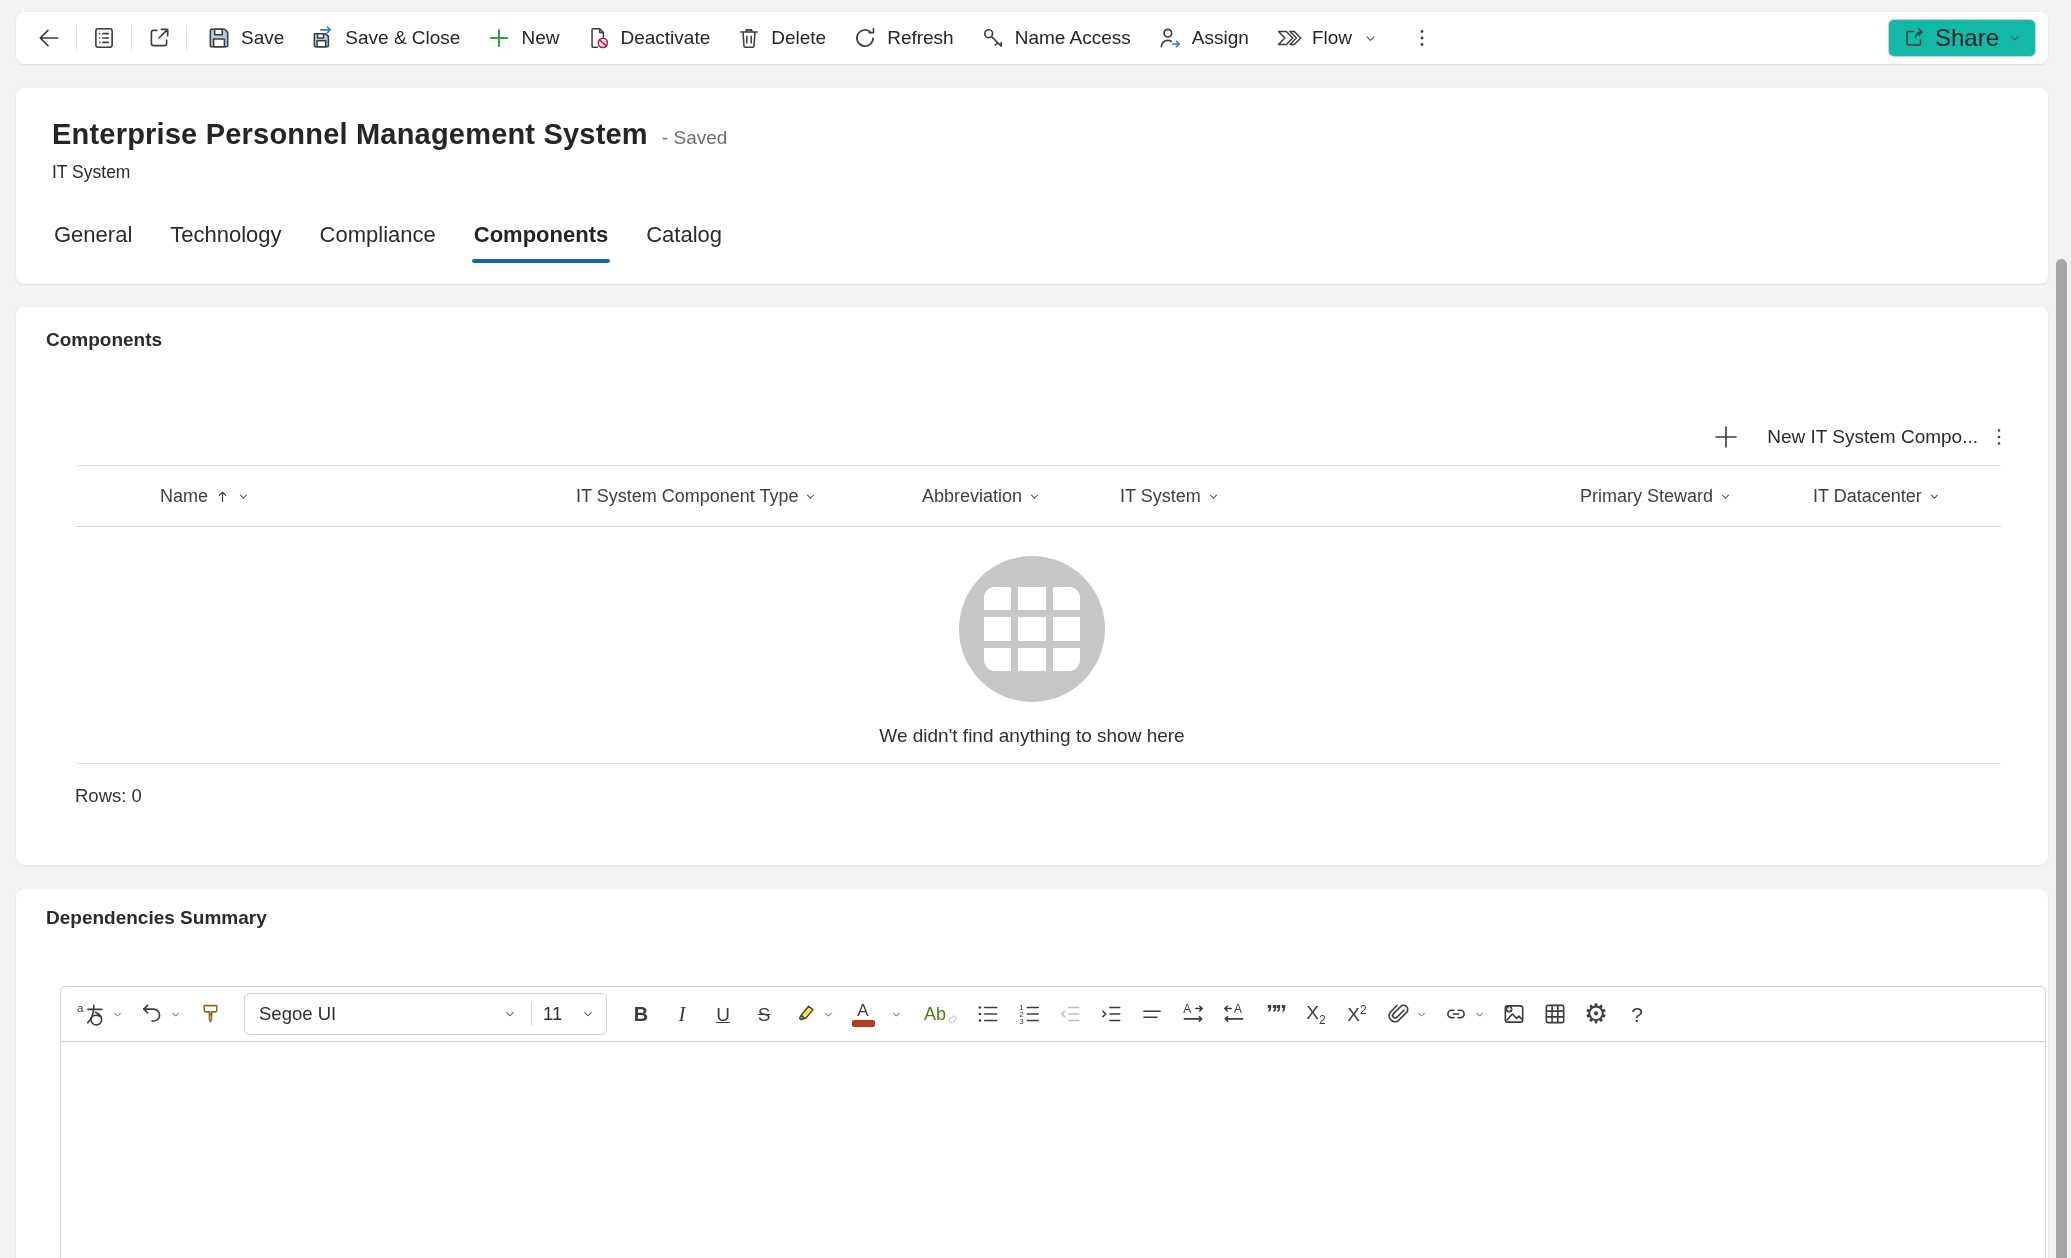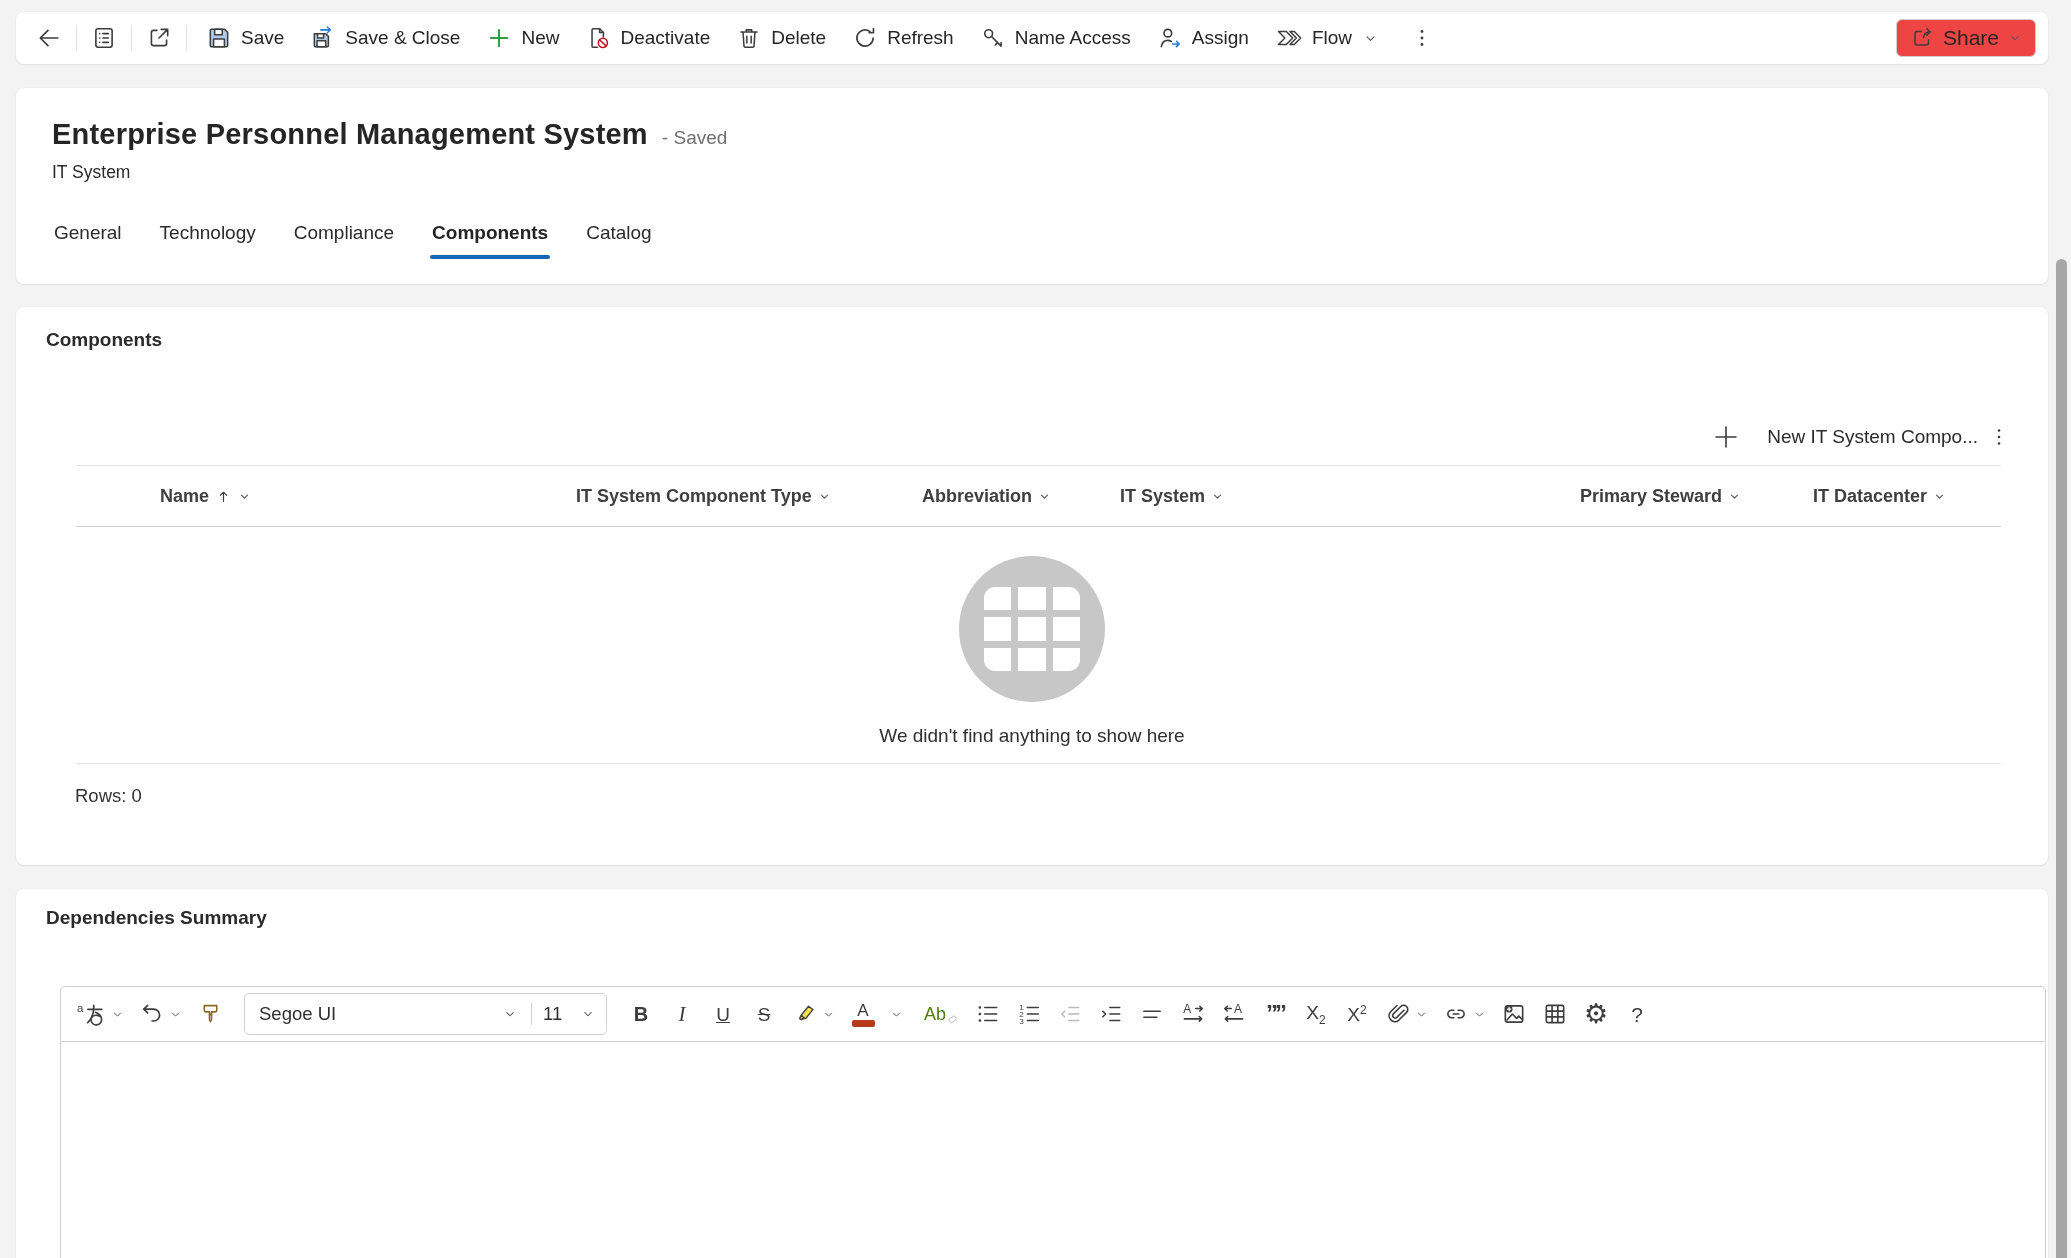--- a/index.html
+++ b/index.html
@@ -16,42 +16,42 @@
     border-radius:8px;box-shadow:0 1px 2px rgba(0,0,0,.07),0 0 2px rgba(0,0,0,.05);
   }
 
   
   .cmdbar{top:12px;height:52px;display:flex;align-items:center;padding:0 12px;box-sizing:border-box}
   .iconbtn{width:42px;height:40px;justify-content:center;border-radius:4px}
   .vdiv{width:1px;height:26px;background:#e1e1e1;margin:0 6px}
   .cmdbtn{height:40px;padding:0 13px;gap:9px;border-radius:4px;font-size:19px;color:#252525;white-space:nowrap}
   .cmdbtn .chev{margin-left:2px}
   .spacer{flex:1}
-  .sharebtn{height:38px;padding:0 13px;gap:9px;border:1px solid #cfcfcf;border-radius:6px;font-size:21px;color:#252525;background:#ef4444}
+  .sharebtn{height:38px;padding:0 13px;gap:9px;border:1px solid #cfcfcf;border-radius:6px;font-size:24px;color:#252525;background:#14b8a6}
 
   
   .headercard{top:88px;height:196px}
   .titlerow{padding:30px 0 0 36px;display:flex;align-items:baseline}
   .titlerow h1{margin:0;font-size:29px;font-weight:700;color:#252525;letter-spacing:.2px}
   .saved{margin-left:14px;font-size:19px;color:#6f6f6f}
   .entity{padding:11px 0 0 36px;font-size:17.5px;color:#2b2b2b}
   .tabs{position:absolute;left:36px;top:134px;display:flex;gap:34px}
-  .tab{position:relative;font-size:19px;color:#2b2b2b;padding:0 2px 15px 2px;cursor:pointer}
+  .tab{position:relative;font-size:22px;color:#2b2b2b;padding:0 2px 15px 2px;cursor:pointer}
   .tab.active{font-weight:700;color:#242424}
   .tab.active::after{content:"";position:absolute;left:0;right:0;bottom:0;height:4px;border-radius:2px;background:#1267b4}
 
   
   .compcard{top:307px;height:558px}
   .sectitle{position:absolute;left:30px;top:22px;font-size:19px;font-weight:700;color:#2b2b2b}
   .gridcmd{position:absolute;top:104px;right:28px;height:52px;display:flex;align-items:center;}
   .newbtn{gap:26px;font-size:19px;color:#2b2b2b}
   .hline{position:absolute;left:60px;width:1925px;height:1px;background:#e4e4e4}
   .l1{top:158px}.l2{top:219px;background:#d2d2d2}.l3{top:456px}
   .gridhead{position:absolute;left:0;top:160px;height:59px;width:100%}
-  .colhead{position:absolute;top:0;height:100%;display:flex;align-items:center;gap:6px;font-size:18px;font-weight:700;color:#3f3f3f;cursor:pointer;white-space:nowrap}
+  .colhead{position:absolute;top:0;height:100%;display:flex;align-items:center;gap:6px;font-size:18px;font-weight:400;color:#3f3f3f;cursor:pointer;white-space:nowrap}
   .emptywrap{position:absolute;left:0;top:249px;width:100%;text-align:center}
   .circle{width:146px;height:146px;border-radius:50%;background:#c7c7c7;margin:0 auto;display:flex;align-items:center;justify-content:center}
   .egrid{width:96px;height:84px;border-radius:11px;overflow:hidden;display:grid;grid-template-columns:1fr 1fr 1fr;grid-template-rows:1fr 1fr 1fr;gap:7px}
   .egrid div{background:#fff}
   .emptymsg{margin-top:23px;font-size:19px;color:#2f2f2f}
   .rowscount{position:absolute;left:59px;top:478px;font-size:18.5px;color:#333}
 
   
   .depcard{top:889px;height:520px}
   .rtetoolbar{

